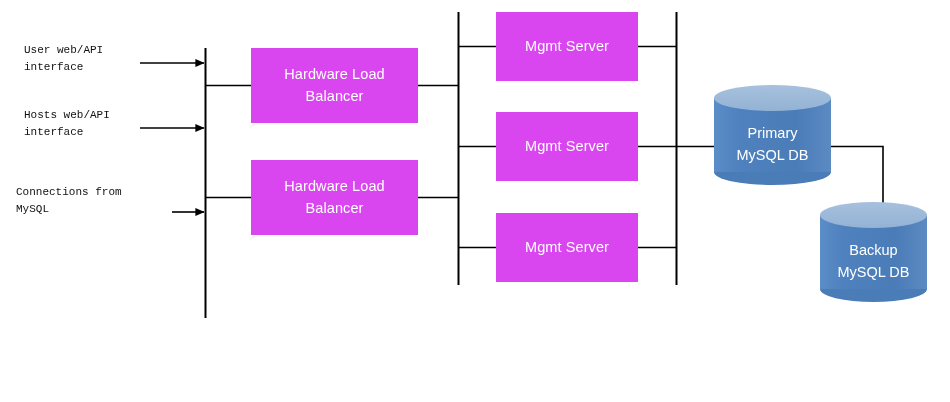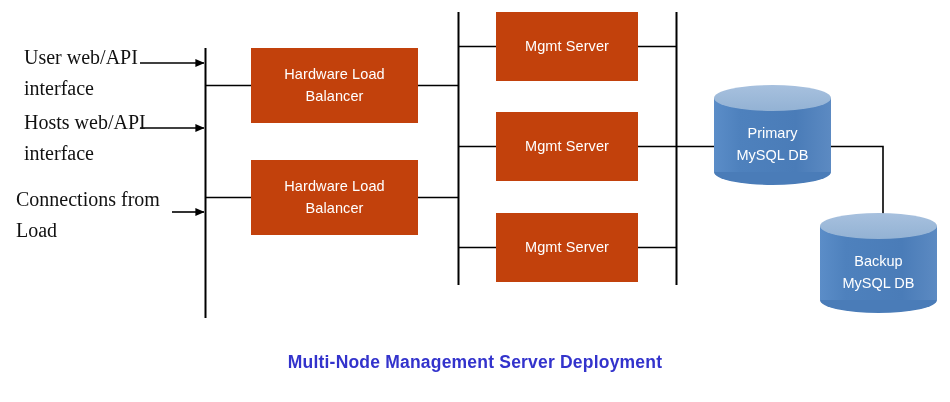--- a/index.html
+++ b/index.html
@@ -20,42 +20,42 @@
   }
   #svg-layer {
     position: absolute;
     left: 0;
     top: 0;
     width: 950px;
     height: 402px;
   }
   .node-box {
     position: absolute;
-    background: #c2410c;
+    background: #d946ef;
     color: #ffffff;
     display: flex;
     flex-direction: column;
     align-items: center;
     justify-content: center;
     font-family: "Liberation Sans", sans-serif;
     font-size: 14.5px;
     line-height: 1.45;
     text-align: center;
     letter-spacing: 0.1px;
     box-sizing: border-box;
   }
   .node-box .line {
     display: block;
     white-space: nowrap;
   }
   .side-label {
     position: absolute;
     color: #111111;
-    font-family: Liberation Serif, serif;
-    font-size: 20px;
+    font-family: Liberation Mono, monospace;
+    font-size: 11px;
     line-height: 1.55;
     text-align: left;
     white-space: nowrap;
   }
   .side-label .line { display: block; }
 
   .cylinder {
     position: absolute;
   }
   .cyl-body {
@@ -148,21 +148,21 @@
   <div class="side-label" style="left:24px; top:42px;">
     <span class="line">User web/API</span>
     <span class="line">interface</span>
   </div>
   <div class="side-label" style="left:24px; top:107px;">
     <span class="line">Hosts web/API</span>
     <span class="line">interface</span>
   </div>
   <div class="side-label" style="left:16px; top:184px;">
     <span class="line">Connections from</span>
-    <span class="line">Load</span>
+    <span class="line">MySQL</span>
   </div>
 
   <div class="node-box" style="left:251px; top:48px; width:167px; height:75px;">
     <span class="line">Hardware Load</span>
     <span class="line">Balancer</span>
   </div>
   <div class="node-box" style="left:251px; top:160px; width:167px; height:75px;">
     <span class="line">Hardware Load</span>
     <span class="line">Balancer</span>
   </div>
@@ -180,25 +180,24 @@
   <div class="cylinder" style="left:714px; top:85px; width:117px; height:100px;">
     <div class="cyl-bottom" style="top:74px; height:26px;"></div>
     <div class="cyl-body" style="top:13px; height:74px;"></div>
     <div class="cyl-top" style="height:26px;"></div>
     <div class="cyl-text" style="top:38px;">
       <span class="line">Primary</span>
       <span class="line">MySQL DB</span>
     </div>
   </div>
 
-  <div class="cylinder" style="left:820px; top:213px; width:117px; height:100px;">
+  <div class="cylinder" style="left:820px; top:202px; width:107px; height:100px;">
     <div class="cyl-bottom" style="top:74px; height:26px;"></div>
     <div class="cyl-body" style="top:13px; height:74px;"></div>
     <div class="cyl-top" style="height:26px;"></div>
     <div class="cyl-text" style="top:38px;">
       <span class="line">Backup</span>
       <span class="line">MySQL DB</span>
     </div>
   </div>
 
-  <div id="diagram-title">Multi-Node Management Server Deployment</div>
 
 </div>
 
 </body></html>

